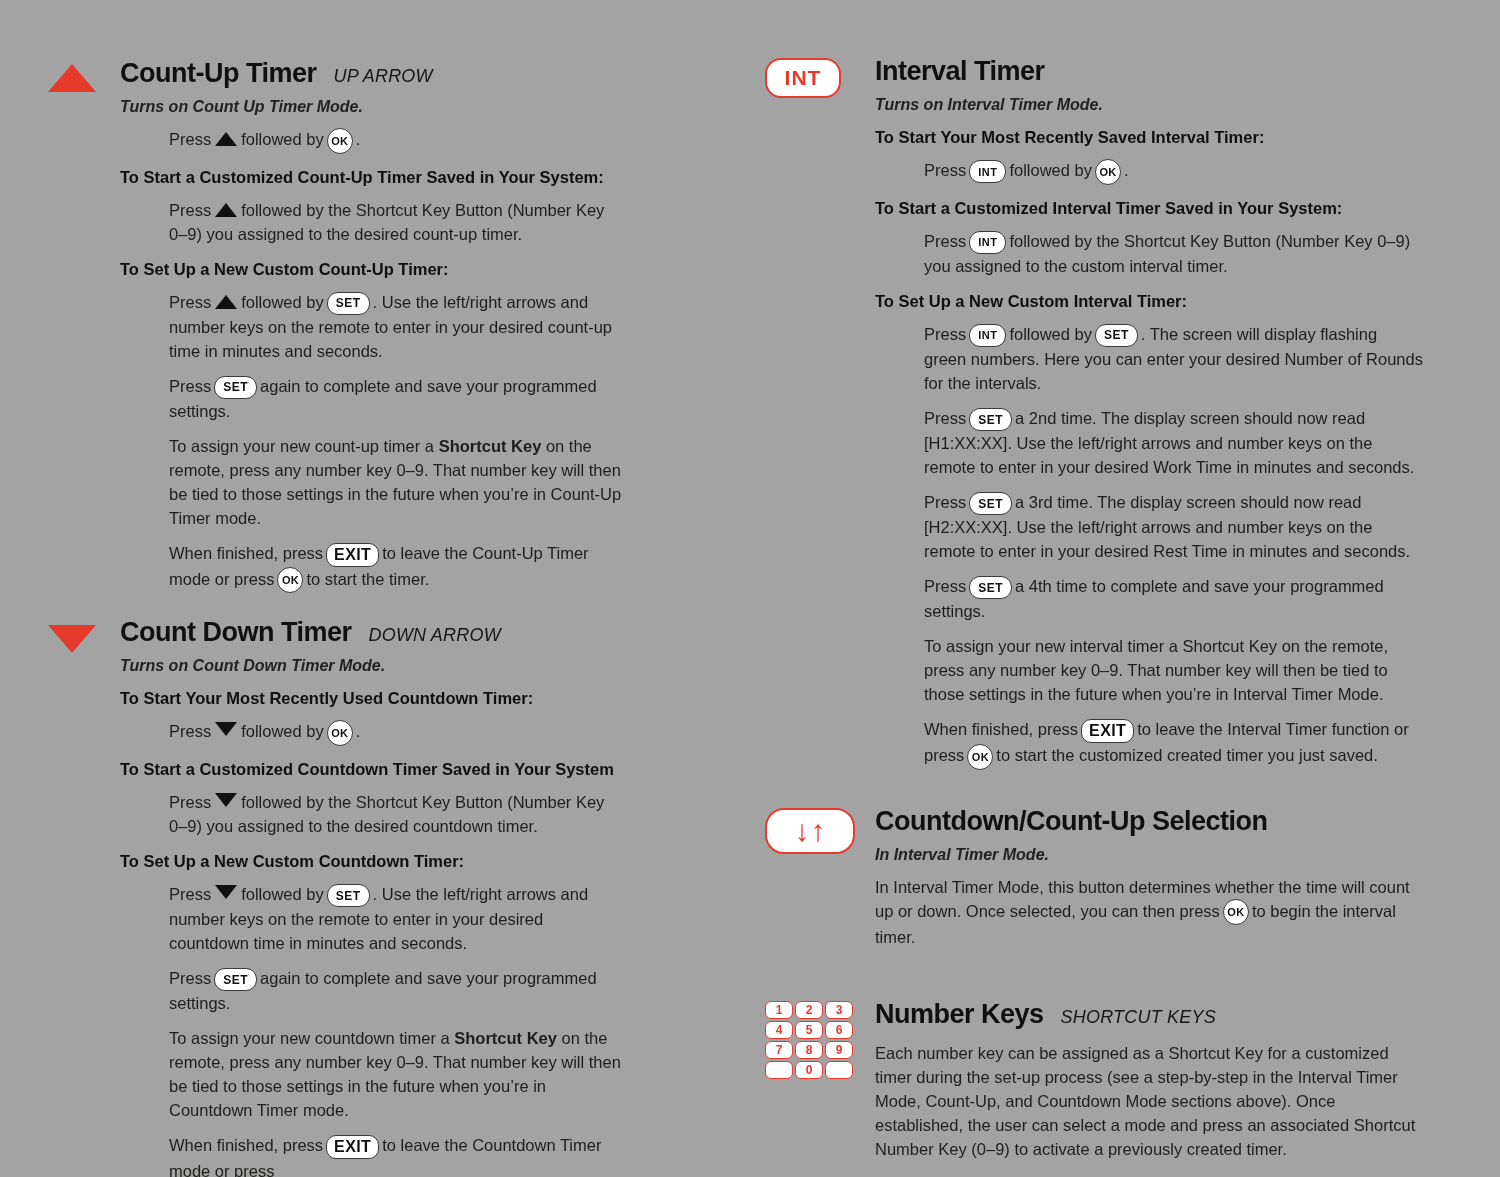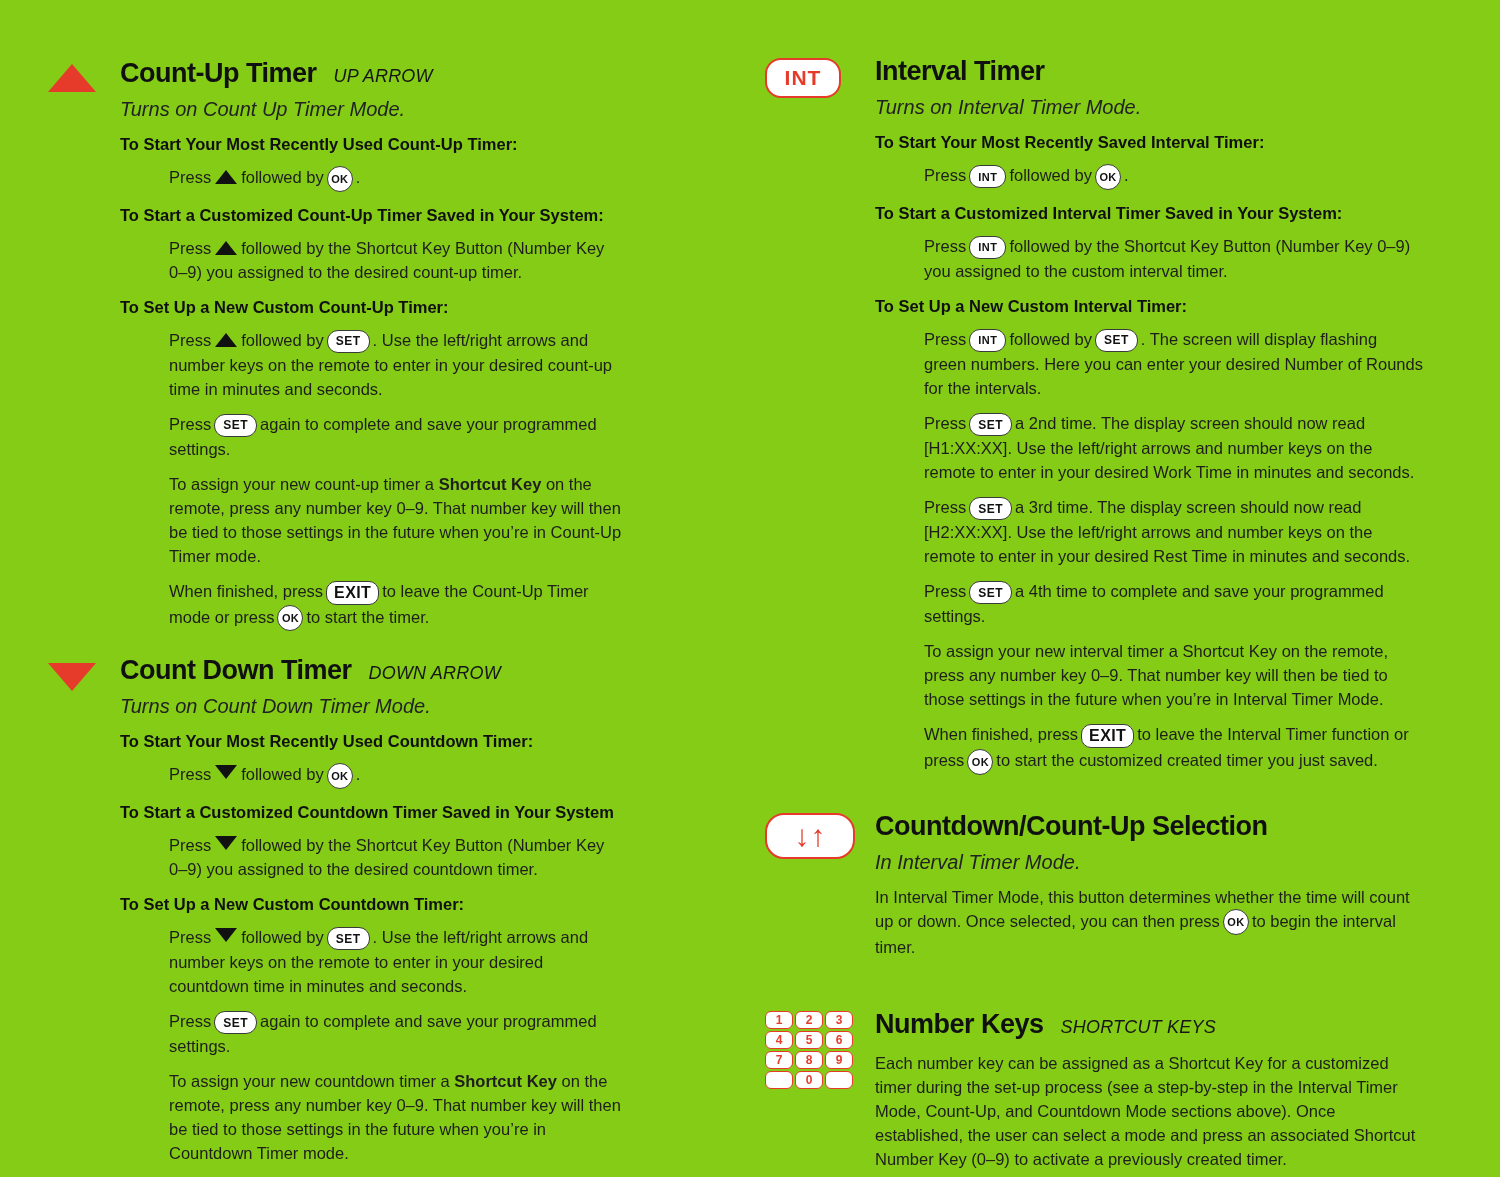--- a/index.html
+++ b/index.html
@@ -1,17 +1,17 @@
 <!DOCTYPE html>
 <html style="--red: #e63a2b;"><head>
 <meta charset="utf-8">
 <style>
   html,body{margin:0;padding:0;background:#ffffff;}
   .page{
-    position:relative;width:1500px;height:1177px;background:#84cc16;overflow:hidden;
+    position:relative;width:1500px;height:1177px;background:#a3a3a3;overflow:hidden;
     font-family:"Liberation Sans", sans-serif;color:#1e1e1c;
   }
   .col{position:absolute;top:0;}
   .col-left{left:48px;top:58px;width:625px;}
   .col-right{left:765px;top:56px;width:685px;}
 
   .section{display:grid;}
   .col-left .section{grid-template-columns:72px 1fr;}
   .col-right .section{grid-template-columns:110px 1fr;}
   .section + .section{margin-top:24px;}
@@ -31,21 +31,21 @@
   .btn-updown{width:90px;height:46px;border-radius:19px;font-weight:700;font-size:30px;line-height:1;gap:1px;}
 
   
   .keypad{display:grid;grid-template-columns:repeat(3,28px);grid-auto-rows:18px;gap:2px;}
   .kcap{border:1.5px solid var(--red);border-radius:6px;color:var(--red);font-size:12px;font-weight:700;display:flex;align-items:center;justify-content:center;background:#fff;box-sizing:border-box;}
 
   
   h2.title{margin:0;font-size:27px;font-weight:700;letter-spacing:-0.5px;color:#101010;line-height:1.15;}
   .tag{margin-left:17px;font-size:18px;font-style:italic;font-weight:400;letter-spacing:0.2px;color:#161616;}
 
-  .intro{margin:9px 0 0;font-style:italic;font-size:20px;color:#222;}
+  .intro{margin:9px 0 0;font-style:italic;font-size:16px;color:#222;font-weight:bold;}
   .subhead{margin:14px 0 0;font-weight:700;font-size:16.5px;color:#101010;}
   .para{margin:11px 0 0;font-size:16.5px;line-height:24px;}
   .para.indent{margin-left:49px;}
   .col-left .content{max-width:505px;}
   .col-right .content{max-width:548px;}
   strong.b{font-weight:700;}
 
   
   .tri{display:inline-block;width:0;height:0;margin:0 4px;vertical-align:-1px;}
   .tri-up-inline{border-left:11px solid transparent;border-right:11px solid transparent;border-bottom:14px solid #111;}
@@ -63,21 +63,20 @@
 
 <div class="page">
   <div class="col col-left">
       <section class="section">
         <div class="icon-cell">
           <div class="big-tri big-tri-up"></div>
         </div>
         <div class="content">
           <h2 class="title"><span class="title-text">Count-Up Timer</span><span class="tag">UP ARROW</span></h2>
           <p class="intro">Turns on Count Up Timer Mode.</p>
-          <p class="subhead">To Start Your Most Recently Used Count-Up Timer:</p>
           <p class="para indent"><span class="txt">Press</span><span class="tri tri-up-inline"></span><span class="txt">followed by</span><span class="key k-ok">OK</span><span class="txt">.</span></p>
           <p class="subhead">To Start a Customized Count-Up Timer Saved in Your System:</p>
           <p class="para indent"><span class="txt">Press</span><span class="tri tri-up-inline"></span><span class="txt">followed by the Shortcut Key Button (Number Key 0–9) you assigned to the desired count-up timer.</span></p>
           <p class="subhead">To Set Up a New Custom Count-Up Timer:</p>
           <p class="para indent"><span class="txt">Press</span><span class="tri tri-up-inline"></span><span class="txt">followed by</span><span class="key k-set">SET</span><span class="txt">. Use the left/right arrows and number keys on the remote to enter in your desired count-up time in minutes and seconds.</span></p>
           <p class="para indent"><span class="txt">Press</span><span class="key k-set">SET</span><span class="txt">again to complete and save your programmed settings.</span></p>
           <p class="para indent"><span class="txt">To assign your new count-up timer a </span><strong class="b">Shortcut Key</strong><span class="txt"> on the remote, press any number key 0–9. That number key will then be tied to those settings in the future when you’re in Count-Up Timer mode.</span></p>
           <p class="para indent"><span class="txt">When finished, press</span><span class="key k-exit">EXIT</span><span class="txt">to leave the Count-Up Timer mode or press</span><span class="key k-ok">OK</span><span class="txt">to start the timer.</span></p>
         </div>
       </section>

